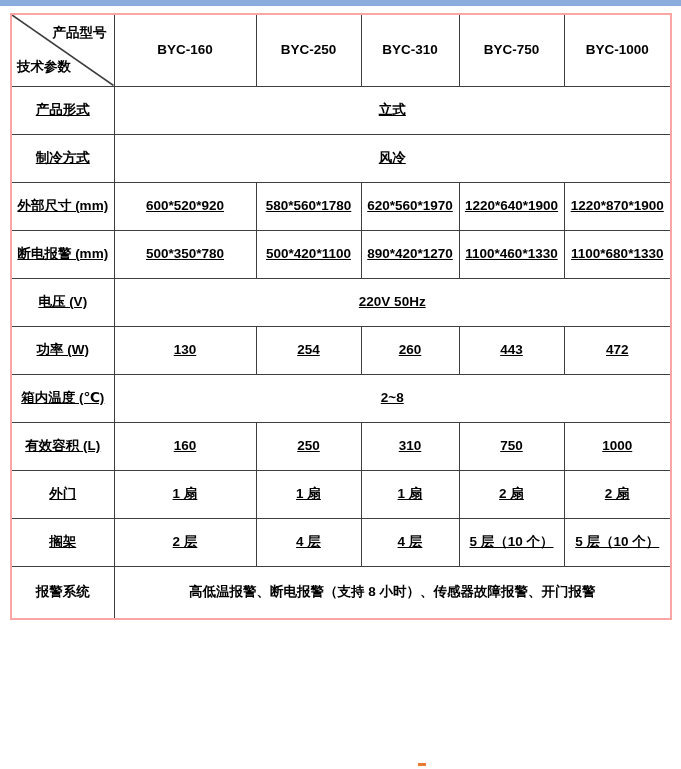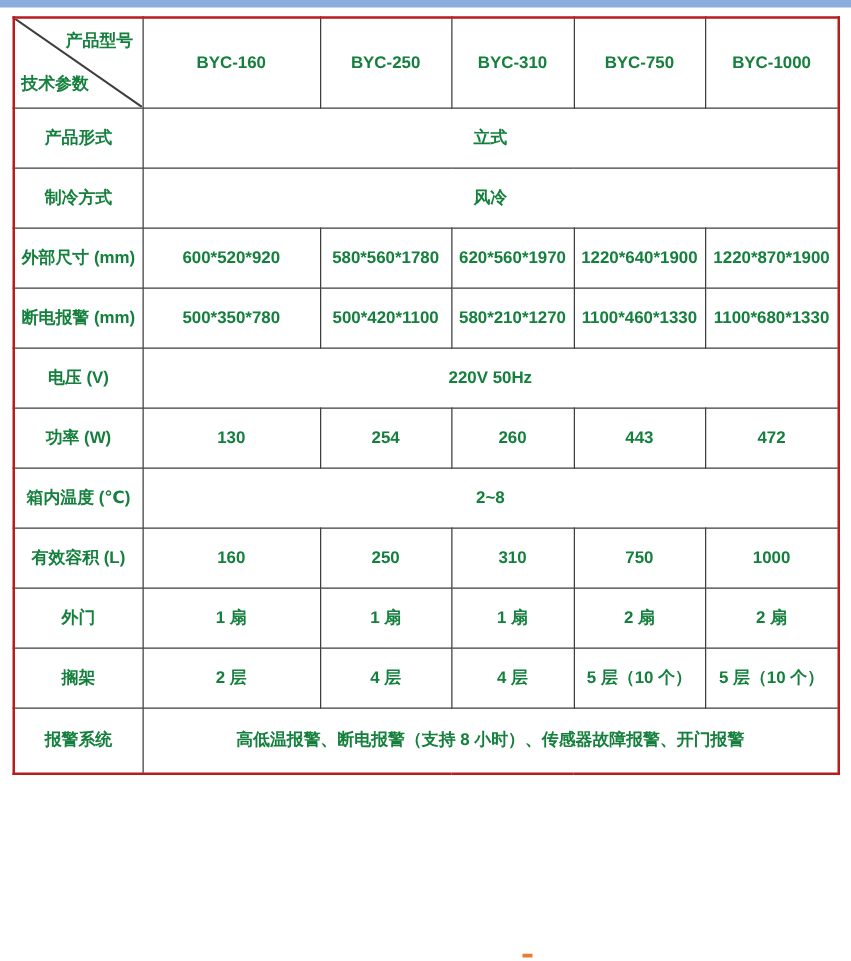--- a/index.html
+++ b/index.html
@@ -15,36 +15,36 @@
     position: absolute;
     top: 0; left: 0;
     width: 681px; height: 6px;
   }
   table.spec {
     position: absolute;
     top: 13px; left: 10px;
     width: 660px;
     border-collapse: collapse;
     table-layout: fixed;
-    border: 2px solid #b91c1c;
-    color: #15803d;
+    border: 2px solid #fca5a5;
+    color: #000000;
     font-weight: bold;
   }
   table.spec td, table.spec th {
     border: 1.5px solid #3e3e3e;
     text-align: center;
     vertical-align: middle;
     padding: 0 2px;
     font-size: 13.5px;
     font-weight: bold;
     line-height: 1.35;
     overflow: hidden;
   }
   tr.header-row { height: 72px; }
-  tr.data-row { height: 48px; }
+  tr.data-row { height: 48px; text-decoration: underline; }
   tr.last-row { height: 53px; }
   td.corner {
     position: relative;
     padding: 0;
   }
   td.corner svg {
     position: absolute;
     top: 0; left: 0;
     width: 100%; height: 100%;
     display: block;
@@ -113,21 +113,21 @@
         <td>580*560*1780</td>
         <td>620*560*1970</td>
         <td>1220*640*1900</td>
         <td>1220*870*1900</td>
       </tr>
 
       <tr class="data-row">
         <td>断电报警 (mm)</td>
         <td>500*350*780</td>
         <td>500*420*1100</td>
-        <td>580*210*1270</td>
+        <td>890*420*1270</td>
         <td>1100*460*1330</td>
         <td>1100*680*1330</td>
       </tr>
 
       <tr class="data-row">
         <td>电压 (V)</td>
         <td colspan="5">220V 50Hz</td>
       </tr>
 
       <tr class="data-row">

